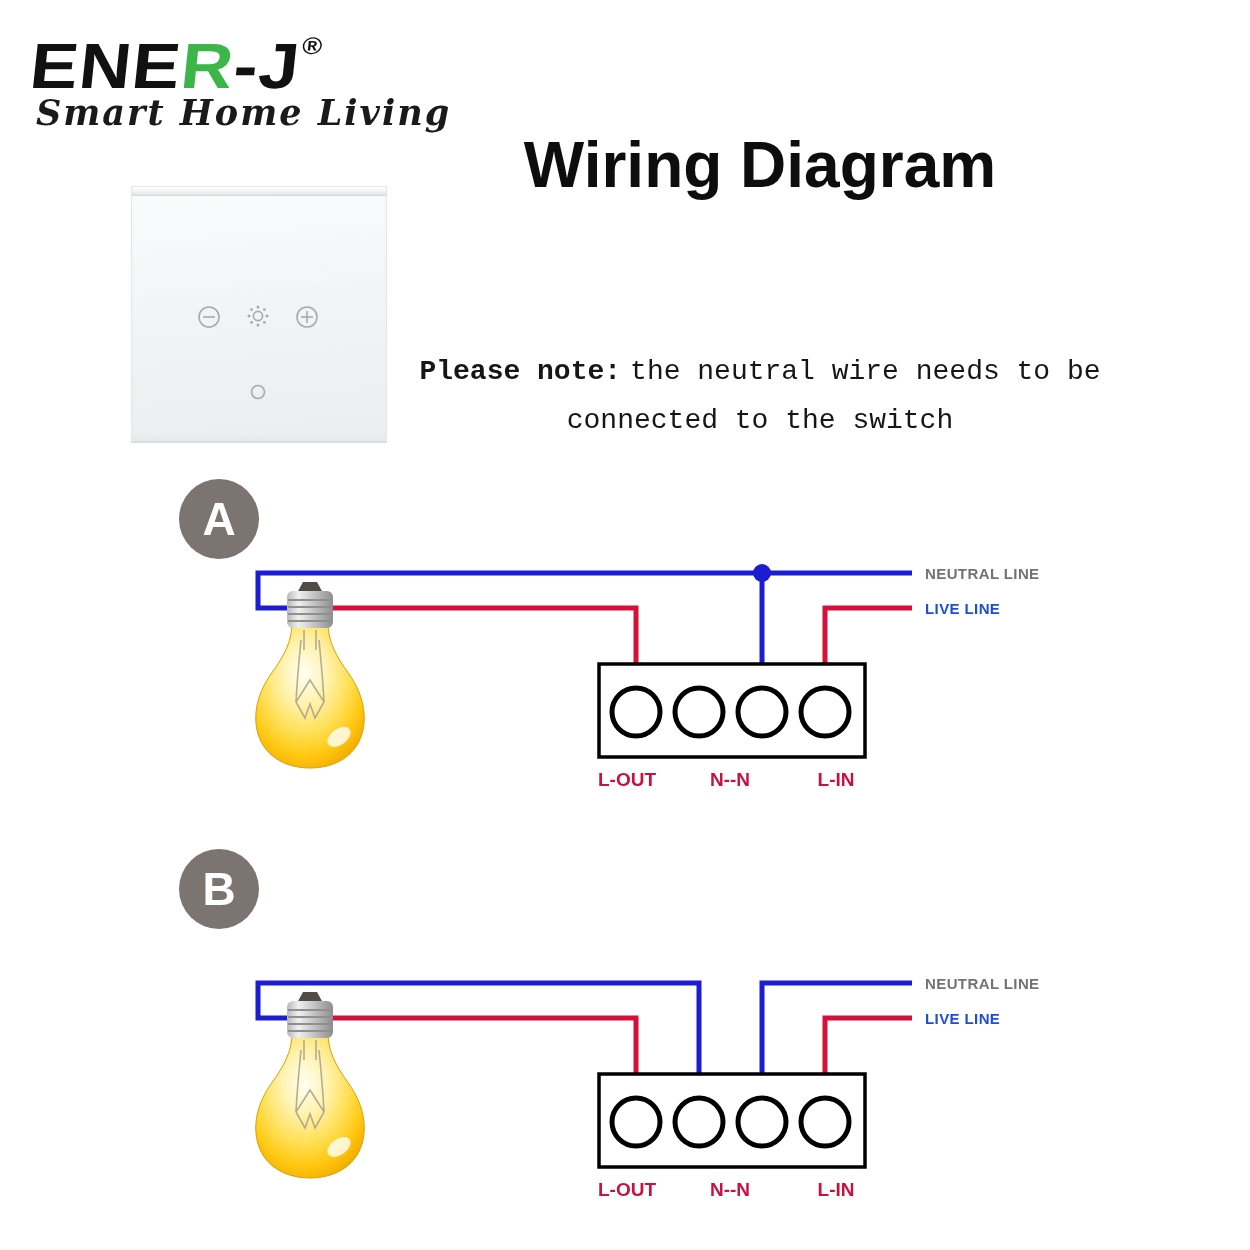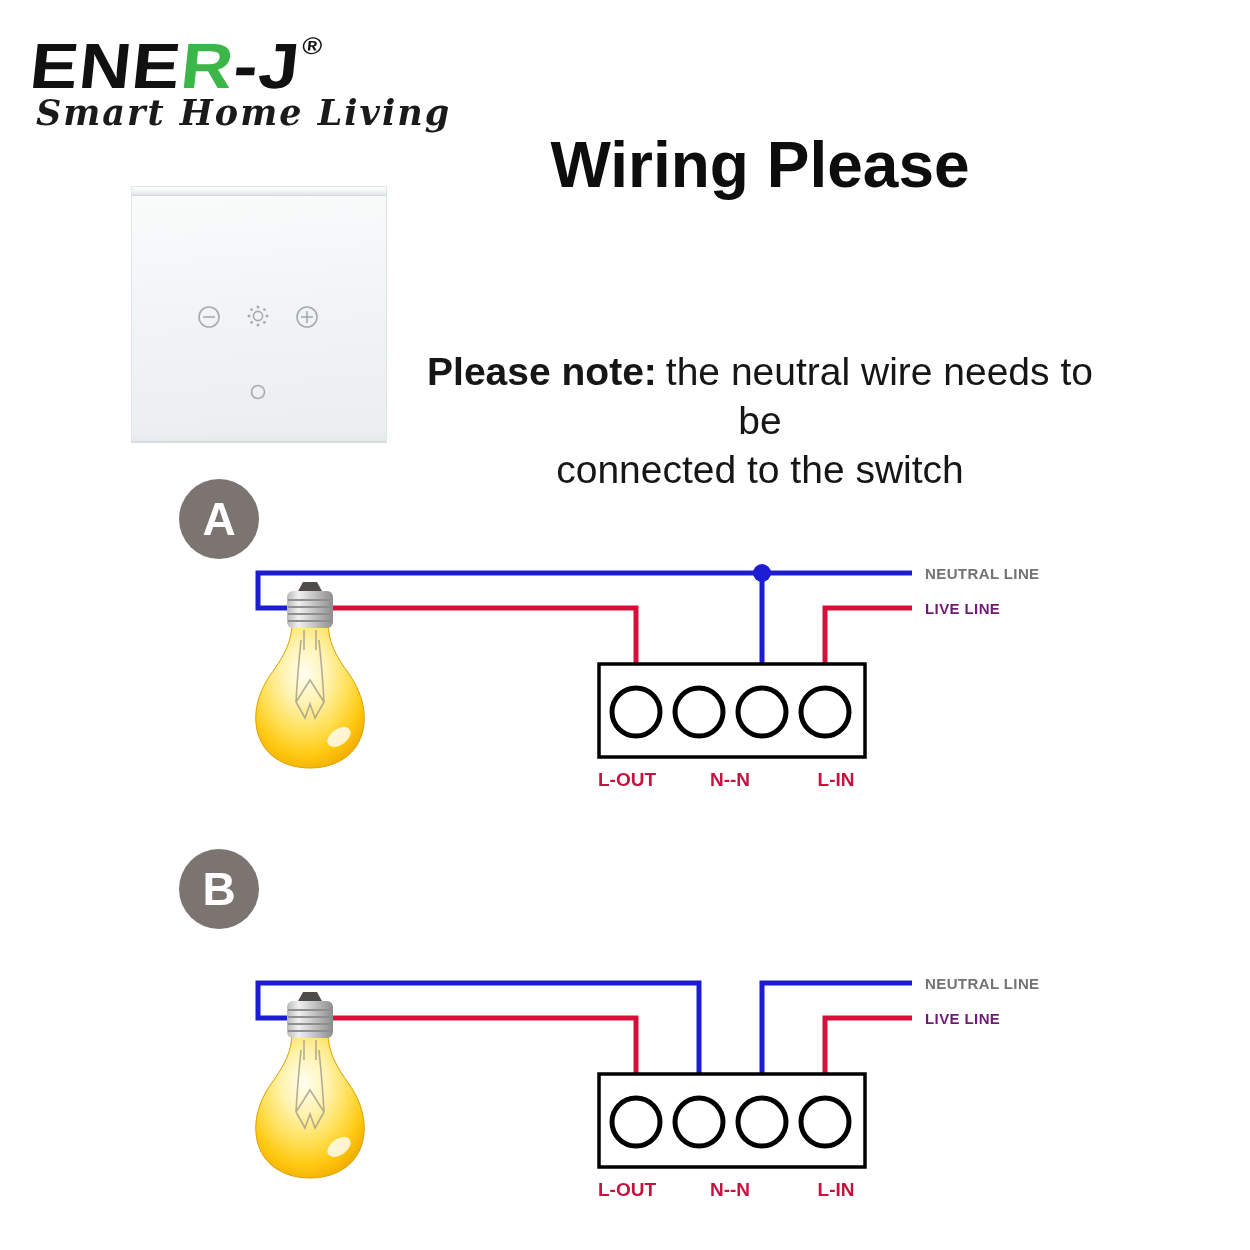--- a/index.html
+++ b/index.html
@@ -32,36 +32,36 @@
     background:linear-gradient(180deg,#ffffff 0%,#eef2f3 60%,#dfe4e6 100%);
     border-bottom:1px solid #d4d9db;
   }
   
   .headline{position:absolute;left:410px;top:130px;width:700px;text-align:center;}
   .title{font-size:64px;line-height:70px;font-weight:bold;color:#0d0d0d;}
   .intro{position:absolute;left:410px;top:234px;width:700px;text-align:center;
          font-size:32px;line-height:47px;color:#161616;}
   .intro span{display:block;}
   .note{position:absolute;left:410px;top:347px;width:700px;text-align:center;
-        font-size:39px;line-height:49px;color:#161616;}
+        font-size:28px;line-height:49px;color:#161616;font-family:Liberation Mono, monospace;}
   .note b{padding-right:9px;}
   
   .badge{
     position:absolute;width:80px;height:80px;border-radius:50%;background:#7b7471;
     color:#ffffff;font-size:46px;font-weight:bold;
     display:flex;align-items:center;justify-content:center;
   }
   .badge-a{left:179px;top:479px;}
   .badge-b{left:179px;top:849px;}
   
   .wiring-layer{position:absolute;left:0;top:0;width:1250px;height:1250px;}
   
   .line-label{position:absolute;font-size:15px;font-weight:bold;letter-spacing:.4px;white-space:nowrap;}
   .line-label.neutral{color:#737373;}
-  .line-label.live{color:#701a75;}
+  .line-label.live{color:#1d4ed8;}
   .lbl-a-neutral{left:925px;top:565px;}
   .lbl-a-live{left:925px;top:600px;}
   .lbl-b-neutral{left:925px;top:975px;}
   .lbl-b-live{left:925px;top:1010px;}
   
   .terminal-label{
     position:absolute;transform:translateX(-50%);
     font-size:19px;font-weight:bold;color:#c9113f;white-space:nowrap;
   }
 </style>
@@ -100,21 +100,21 @@
           <circle cx="175" cy="130" r="10"></circle>
           <line x1="169" y1="130" x2="181" y2="130"></line>
           <line x1="175" y1="124" x2="175" y2="136"></line>
         </g>
         <circle cx="126" cy="205" r="6.5"></circle>
       </g>
     </svg>
   </div>
 
   <div class="headline">
-    <div class="title">Wiring Please</div>
+    <div class="title">Wiring Diagram</div>
   </div>
   <div class="intro">
   </div>
   <div class="note">
     <div><b>Please note:</b><span>the neutral wire needs to be</span></div>
     <div>connected to the switch</div>
   </div>
 
   <div class="badge badge-a">A</div>
   <div class="badge badge-b">B</div>

